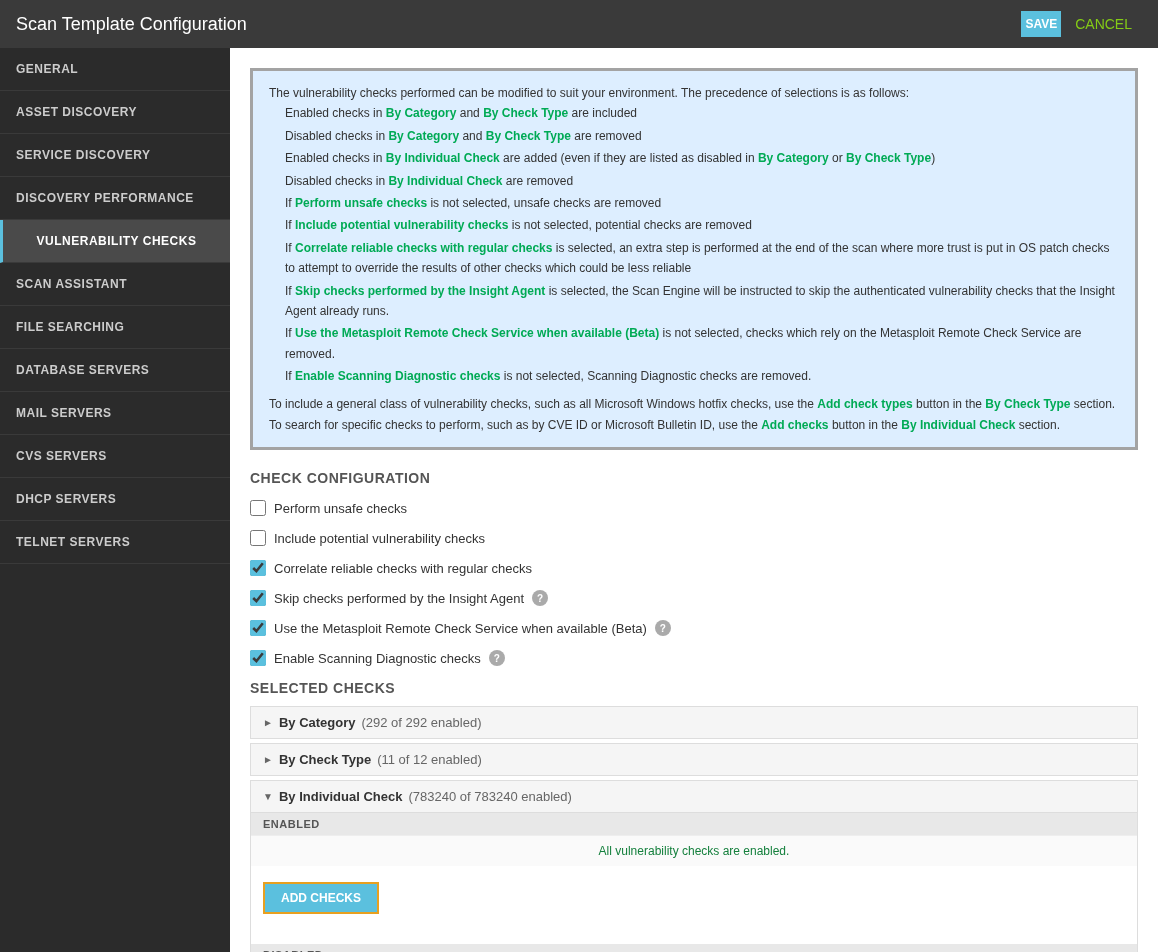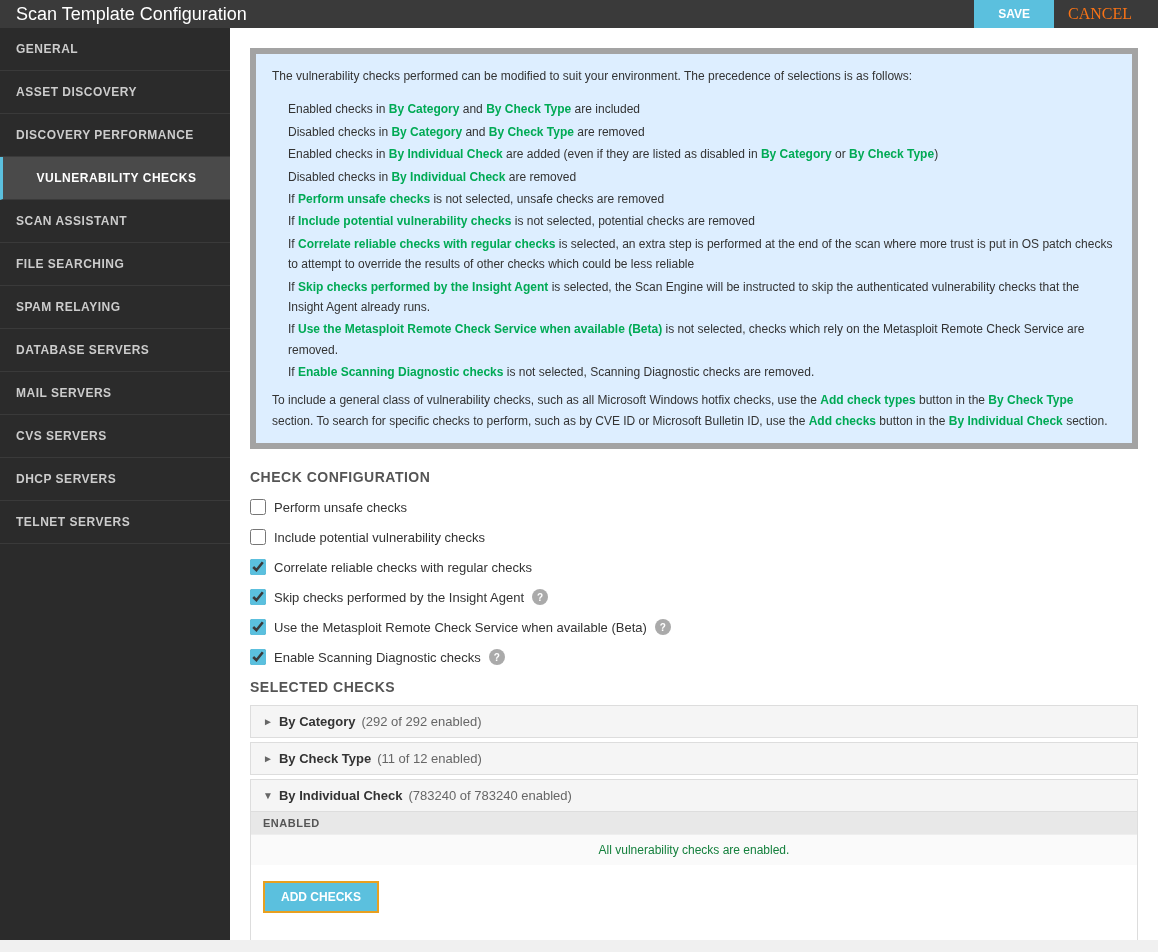--- a/index.html
+++ b/index.html
@@ -6,48 +6,47 @@
     body { font-family: Arial, sans-serif; font-size: 13px; background: #f0f0f0; color: #333; }
 
     
     .header {
       background: #3a3a3a;
       color: #fff;
       display: flex;
       align-items: center;
       justify-content: space-between;
       padding: 0 16px;
-      height: 28px;
+      height: 48px;
     }
     .header-title {
       font-size: 18px;
       font-weight: normal;
       color: #fff;
     }
     .header-buttons {
       display: flex;
       gap: 4px;
     }
     .btn-save {
       background: #5bc0de;
       color: #fff;
       border: none;
-      padding: 5px 24px;
+      padding: 5px 4px;
       font-size: 12px;
       cursor: pointer;
       font-weight: bold;
     }
     .btn-cancel {
       background: transparent;
-      color: #f97316;
+      color: #84cc16;
       border: none;
       padding: 5px 10px;
-      font-size: 16px;
-      cursor: pointer;
-      font-family: Liberation Serif, serif;
+      font-size: 14px;
+      cursor: pointer;
     }
 
     
     .layout {
       display: flex;
       height: calc(100vh - 40px);
     }
 
     
     .sidebar {
@@ -77,31 +76,30 @@
     .main {
       flex: 1;
       overflow-y: auto;
       padding: 20px;
       background: #fff;
     }
 
     
     .info-box {
       background: #ddeeff;
-      border: 6px solid #a3a3a3;
+      border: 3px solid #a3a3a3;
       padding: 12px 16px;
       margin-bottom: 20px;
       font-size: 12px;
       line-height: 1.7;
       color: #333;
     }
     .info-box ul {
       list-style: none;
       padding-left: 16px;
-      margin-top: 13px;
     }
     .info-box ul li { margin-bottom: 2px; }
     .info-box b { color: #0a5; }
 
     
     .section-title {
       font-size: 14px;
       font-weight: bold;
       color: #555;
       letter-spacing: 0.5px;
@@ -217,25 +215,25 @@
     <button class="btn-cancel">CANCEL</button>
   </div>
 </div>
 
 <div class="layout">
 
   <div class="sidebar">
 
   <div class="sidebar-item">GENERAL</div>
       <div class="sidebar-item">ASSET DISCOVERY</div>
+      <div class="sidebar-item">SERVICE DISCOVERY</div>
       <div class="sidebar-item">DISCOVERY PERFORMANCE</div>
       <div class="sidebar-item active">VULNERABILITY CHECKS</div>
       <div class="sidebar-item">SCAN ASSISTANT</div>
       <div class="sidebar-item">FILE SEARCHING</div>
-      <div class="sidebar-item">SPAM RELAYING</div>
       <div class="sidebar-item">DATABASE SERVERS</div>
       <div class="sidebar-item">MAIL SERVERS</div>
       <div class="sidebar-item">CVS SERVERS</div>
       <div class="sidebar-item">DHCP SERVERS</div>
       <div class="sidebar-item">TELNET SERVERS</div>
     </div>
 
   <div class="main">
 
     <div class="info-box">

